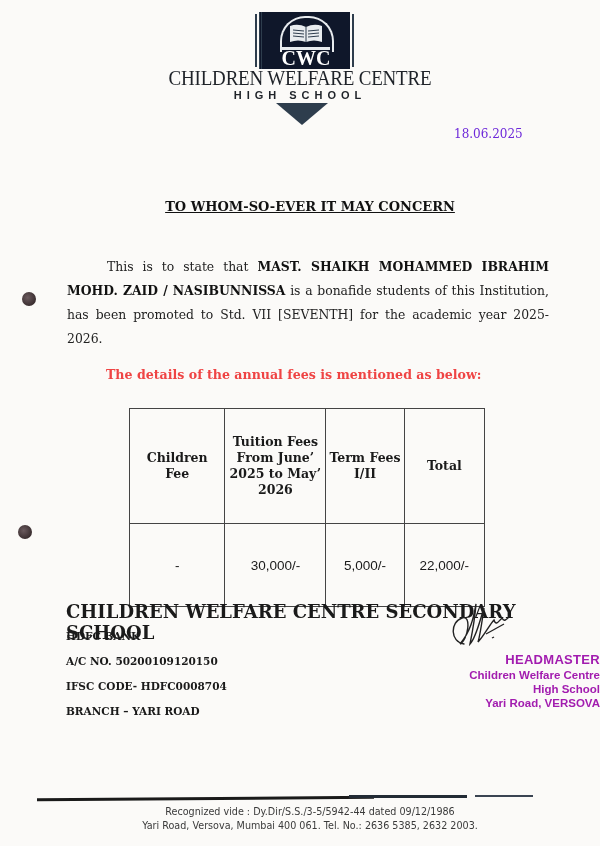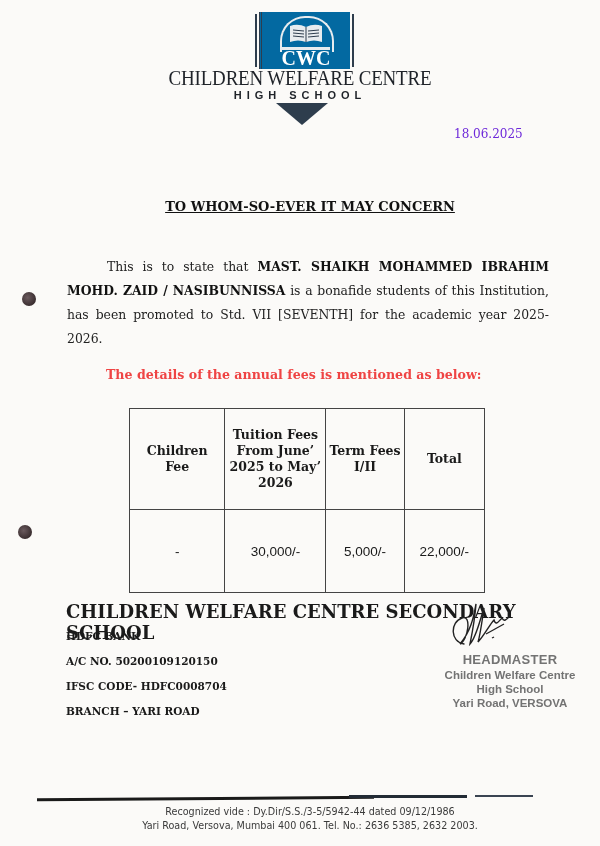--- a/index.html
+++ b/index.html
@@ -8,21 +8,21 @@
     background: #fbfaf8;
     position: relative;
     font-family: "DejaVu Serif", serif;
     color: #1a1a1a;
   }
   .abs { position: absolute; }
 
   
   .logo-box {
     left: 259px; top: 12px; width: 88px; height: 57px;
-    background: #0369a1;
+    background: #0f172a;
     border-left: 3px double #2e3d4d;
     box-shadow: -4px 0 0 -2px #fbfaf8, -6px 0 0 -2px #2e3d4d, 4px 0 0 -2px #fbfaf8, 6px 0 0 -2px #2e3d4d;
   }
   .logo-arch {
     position: absolute; left: 18px; top: 4px; width: 50px; height: 34px;
     border: 2px solid #e8ecef; border-bottom: none;
     border-radius: 25px 25px 0 0;
   }
   .logo-book {
     position: absolute; left: 26px; top: 11px; width: 36px; height: 20px;
@@ -75,36 +75,36 @@
 
   table.fees {
     position: absolute; left: 129px; top: 408px;
     border-collapse: collapse; width: 356px;
     font-family: "DejaVu Serif", serif;
   }
   table.fees th, table.fees td {
     border: 1.2px solid #444; text-align: center; color: #1a1a1a;
   }
   table.fees th {
-    font-size: 12.5px; font-weight: bold; height: 82px; line-height: 16px; padding: 9px 3px;
+    font-size: 12.5px; font-weight: bold; height: 82px; line-height: 16px; padding: 16px 3px;
   }
   table.fees td {
     font-family: "Liberation Sans", sans-serif; font-size: 13.5px; height: 80px;
   }
 
   .bank {
     left: 66px; font-family: "DejaVu Serif", serif; font-weight: bold; color: #1a1a1a;
   }
   .bank-title { top: 601px; font-size: 18px; }
   .bank-line { font-size: 10.5px; }
 
   .sig-svg { left: 442px; top: 600px; width: 80px; height: 52px; }
   .stamp {
-    left: 420px; width: 180px; text-align: center;
-    font-family: "Liberation Sans", sans-serif; color: #737373;
+    left: 420px; width: 180px; text-align: right;
+    font-family: "Liberation Sans", sans-serif; color: #a21caf;
   }
   .stamp-title { top: 652px; font-size: 13px; font-weight: bold; letter-spacing: 0.3px; }
   .stamp-line { font-size: 11.5px; font-weight: bold; }
 
   .rule1 { left: 37px; top: 797px; width: 337px; height: 3px; background: #1a1a1a; transform: rotate(-0.4deg); }
   .rule2 { left: 349px; top: 795px; width: 118px; height: 3px; background: #222b35; }
   .rule3 { left: 475px; top: 795px; width: 58px; height: 2px; background: #3a4452; }
 
   .footer {
     left: 0; width: 620px; text-align: center;

